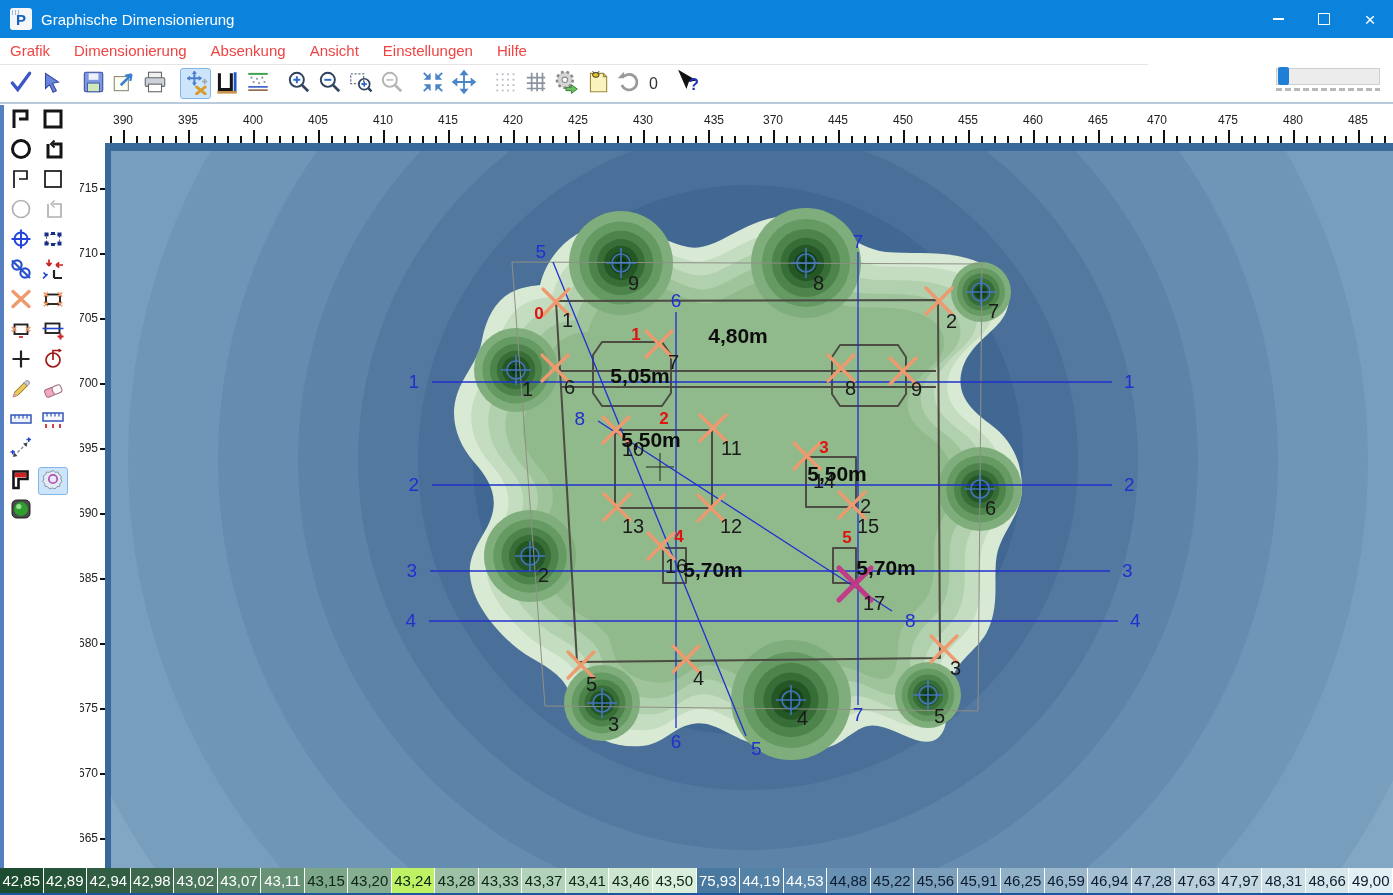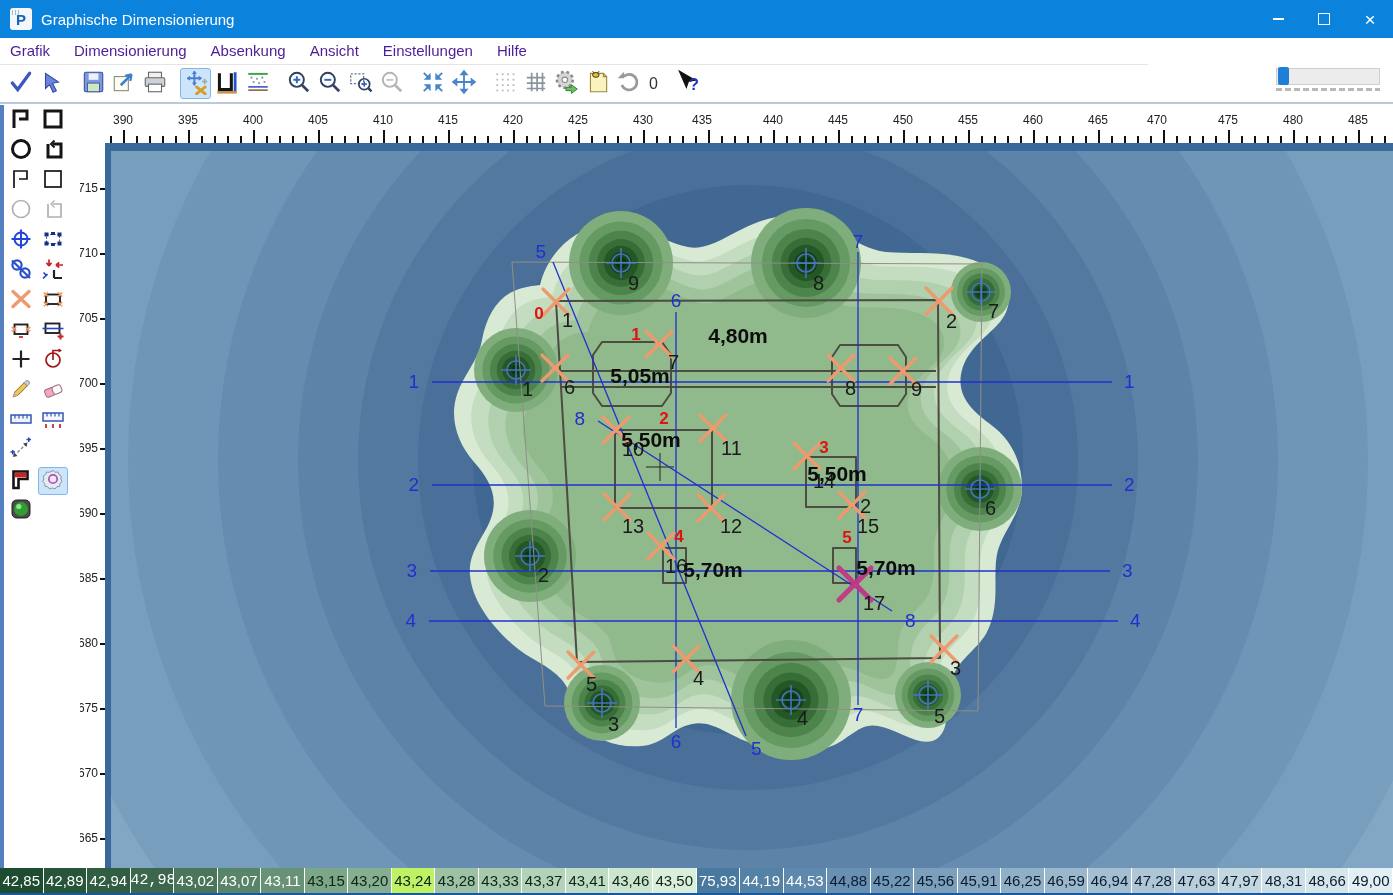--- a/index.html
+++ b/index.html
@@ -14,21 +14,21 @@
   .app-icon i{position:absolute;left:2px;top:2px;width:8px;height:5px;
               background:repeating-linear-gradient(90deg,#9db9d6 0 1px,transparent 1px 3px);}
   .win-title{margin-left:9px;font-size:15px;}
   .win-controls{margin-left:auto;display:flex;height:100%;}
   .win-btn{width:46px;height:100%;display:flex;align-items:center;justify-content:center;color:#fff;}
   .glyph-min{width:11px;height:1.6px;background:#fff;display:block;}
   .glyph-max{width:10px;height:10px;border:1.5px solid #fff;display:block;}
   .glyph-close{font-size:19px;line-height:1;font-weight:400;}
   
   .menubar{position:absolute;left:0;top:38px;width:1148px;height:26px;background:#fff;
-           display:flex;align-items:center;font-size:15px;color:#4c1d95;border-bottom:1px solid #e4e4e4;}
+           display:flex;align-items:center;font-size:15px;color:#ef4444;border-bottom:1px solid #e4e4e4;}
   .menu-item{padding:2px 12px 3px 12px;}
   .menu-item:first-child{padding-left:10px;}
   
   .toolbar{position:absolute;left:0;top:65px;width:1393px;height:39px;background:#fff;
            border-bottom:2px solid #b9cadb;display:flex;align-items:center;padding-left:5px;box-sizing:border-box;}
   .tb-btn{width:31px;height:31px;display:flex;align-items:center;justify-content:center;border-radius:3px;flex:none;}
   .tb-btn.active{background:#cde5fa;border:1px solid #83b5e7;box-sizing:border-box;}
   .tb-sep{width:10px;flex:none;}
   .tb-count{font-size:16px;color:#333;margin:0 5px;flex:none;}
   .tb-slider{position:absolute;right:13px;top:3px;width:104px;}
@@ -524,27 +524,27 @@
       <div class="tickx" style="left: 499px; top: 31px; height: 7px;"></div>
       <div class="tickx" style="left: 512px; top: 31px; height: 7px;"></div>
       <div class="tickx" style="left: 525px; top: 31px; height: 7px;"></div>
       <div class="tickx" style="left: 538px; top: 25px; height: 13px;"></div>
       <div class="tlabel" style="left: 522px; top: 8px; width: 32px; text-align: center;">430</div>
       <div class="tickx" style="left: 551px; top: 31px; height: 7px;"></div>
       <div class="tickx" style="left: 564px; top: 31px; height: 7px;"></div>
       <div class="tickx" style="left: 577px; top: 31px; height: 7px;"></div>
       <div class="tickx" style="left: 590px; top: 31px; height: 7px;"></div>
       <div class="tickx" style="left: 603px; top: 25px; height: 13px;"></div>
-      <div class="tlabel" style="left: 587px; top: 8px; width: 32px; text-align: left;">435</div>
+      <div class="tlabel" style="left: 587px; top: 8px; width: 32px; text-align: right;">435</div>
       <div class="tickx" style="left: 616px; top: 31px; height: 7px;"></div>
       <div class="tickx" style="left: 629px; top: 31px; height: 7px;"></div>
       <div class="tickx" style="left: 642px; top: 31px; height: 7px;"></div>
       <div class="tickx" style="left: 655px; top: 31px; height: 7px;"></div>
       <div class="tickx" style="left: 668px; top: 25px; height: 13px;"></div>
-      <div class="tlabel" style="left: 652px; top: 8px; width: 32px; text-align: center;">440</div>
+      <div class="tlabel" style="left: 652px; top: 8px; width: 32px; text-align: center;">370</div>
       <div class="tickx" style="left: 681px; top: 31px; height: 7px;"></div>
       <div class="tickx" style="left: 694px; top: 31px; height: 7px;"></div>
       <div class="tickx" style="left: 707px; top: 31px; height: 7px;"></div>
       <div class="tickx" style="left: 720px; top: 31px; height: 7px;"></div>
       <div class="tickx" style="left: 733px; top: 25px; height: 13px;"></div>
       <div class="tlabel" style="left: 717px; top: 8px; width: 32px; text-align: center;">445</div>
       <div class="tickx" style="left: 746px; top: 31px; height: 7px;"></div>
       <div class="tickx" style="left: 759px; top: 31px; height: 7px;"></div>
       <div class="tickx" style="left: 772px; top: 31px; height: 7px;"></div>
       <div class="tickx" style="left: 785px; top: 31px; height: 7px;"></div>
@@ -888,21 +888,21 @@
         <text x="651" y="447" class="tD" text-anchor="middle">5,50m</text>
         <text x="837" y="481" class="tD" text-anchor="middle">5,50m</text>
         <text x="713" y="577" class="tD" text-anchor="middle">5,70m</text>
         <text x="886" y="575" class="tD" text-anchor="middle">5,70m</text>
       </svg></div>
 
   <div class="statusbar" id="statusbar">
       <div class="sb-val" style="background: rgb(29, 76, 48); color: rgb(255, 255, 255);">42,85</div>
       <div class="sb-val" style="background: rgb(39, 85, 58); color: rgb(255, 255, 255);">42,89</div>
       <div class="sb-val" style="background: rgb(49, 94, 67); color: rgb(255, 255, 255);">42,94</div>
-      <div class="sb-val" style="background: rgb(60, 103, 77); color: rgb(255, 255, 255); font-family: Liberation Mono, monospace;">42,98</div>
+      <div class="sb-val" style="background: rgb(60, 103, 77); color: rgb(255, 255, 255);">42,98</div>
       <div class="sb-val" style="background: rgb(74, 117, 90); color: rgb(255, 255, 255);">43,02</div>
       <div class="sb-val" style="background: rgb(88, 132, 104); color: rgb(255, 255, 255);">43,07</div>
       <div class="sb-val" style="background: rgb(103, 146, 118); color: rgb(255, 255, 255);">43,11</div>
       <div class="sb-val" style="background: rgb(123, 166, 135); color: rgb(15, 36, 22);">43,15</div>
       <div class="sb-val" style="background: rgb(134, 175, 145); color: rgb(15, 36, 22);">43,20</div>
       <div class="sb-val" style="background: #bef264; color: rgb(15, 36, 22);">43,24</div>
       <div class="sb-val" style="background: rgb(156, 193, 165); color: rgb(15, 36, 22);">43,28</div>
       <div class="sb-val" style="background: rgb(167, 202, 175); color: rgb(15, 36, 22);">43,33</div>
       <div class="sb-val" style="background: rgb(178, 211, 185); color: rgb(15, 36, 22);">43,37</div>
       <div class="sb-val" style="background: rgb(191, 220, 196); color: rgb(15, 36, 22);">43,41</div>

